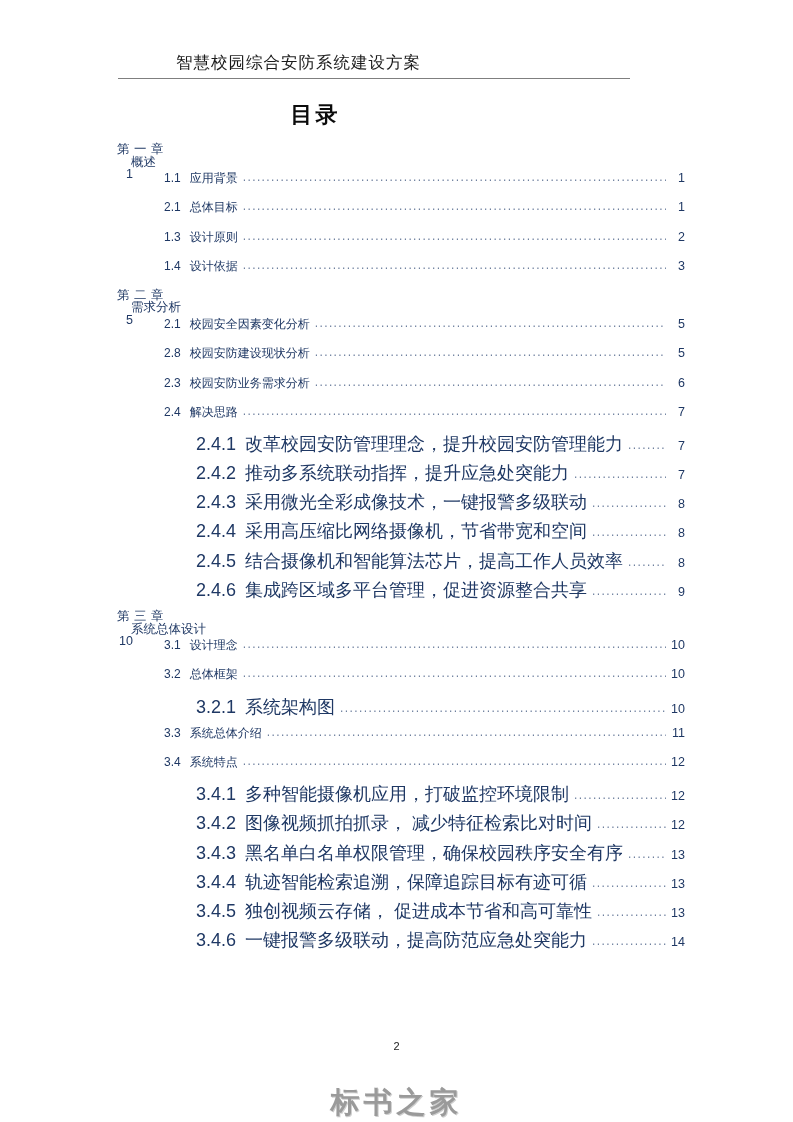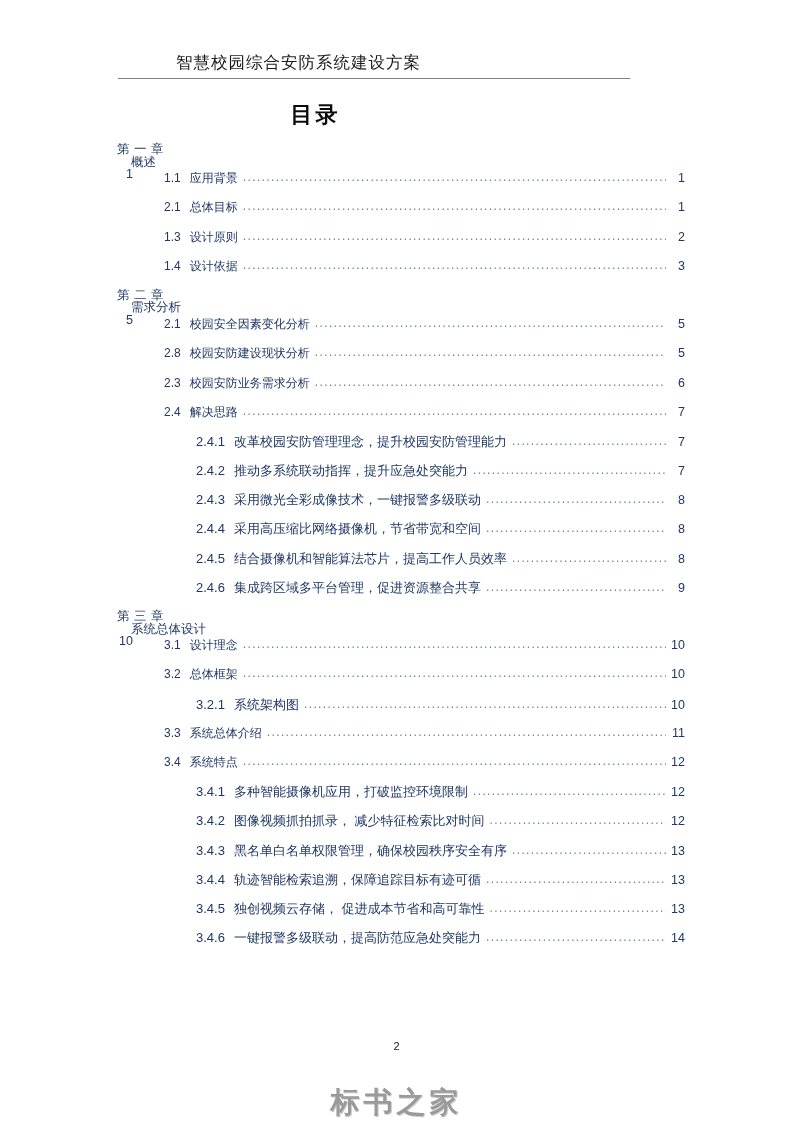--- a/index.html
+++ b/index.html
@@ -94,21 +94,21 @@
     color: #1f3864;
   }
   
   .lvl1 { padding-left: 0px; flex-direction: column; }
   .lvl1 .num { letter-spacing: 0.5px; }
   .lvl2 { padding-left: 52px; }
   .lvl3 { padding-left: 84px; }
 
   .lvl1 .num, .lvl1 .txt { font-size: 12.5px; }
   .lvl2 .num, .lvl2 .txt { font-size: 12px; }
-  .lvl3 .num, .lvl3 .txt { font-size: 13px; }
+  .lvl3 .num, .lvl3 .txt { font-size: 18px; }
 
   .lvl1 .txt { padding-left: 14px; }
   .lvl2 .txt { padding-left: 9px; }
   .lvl3 .txt { padding-left: 9px; }
 
   
   .page-number {
     position: absolute;
     top: 1040px;
     left: 0;

